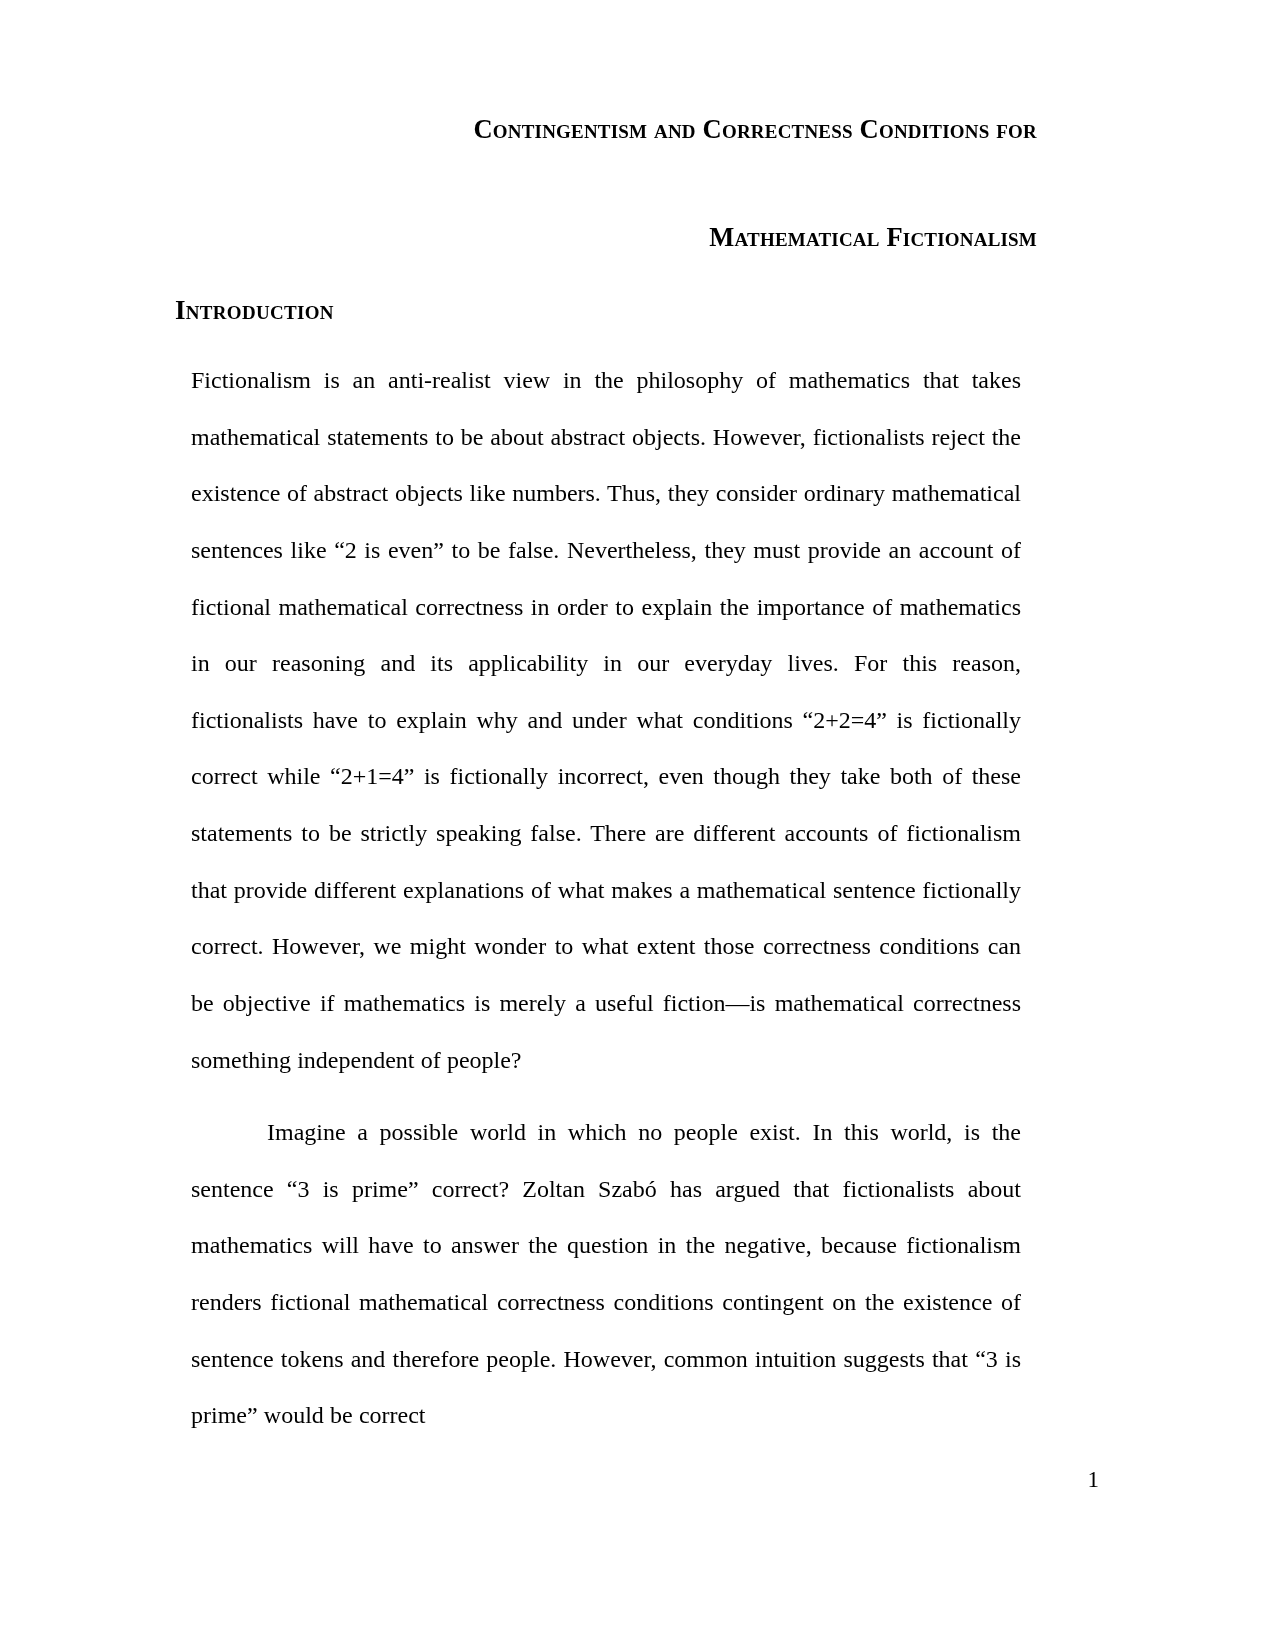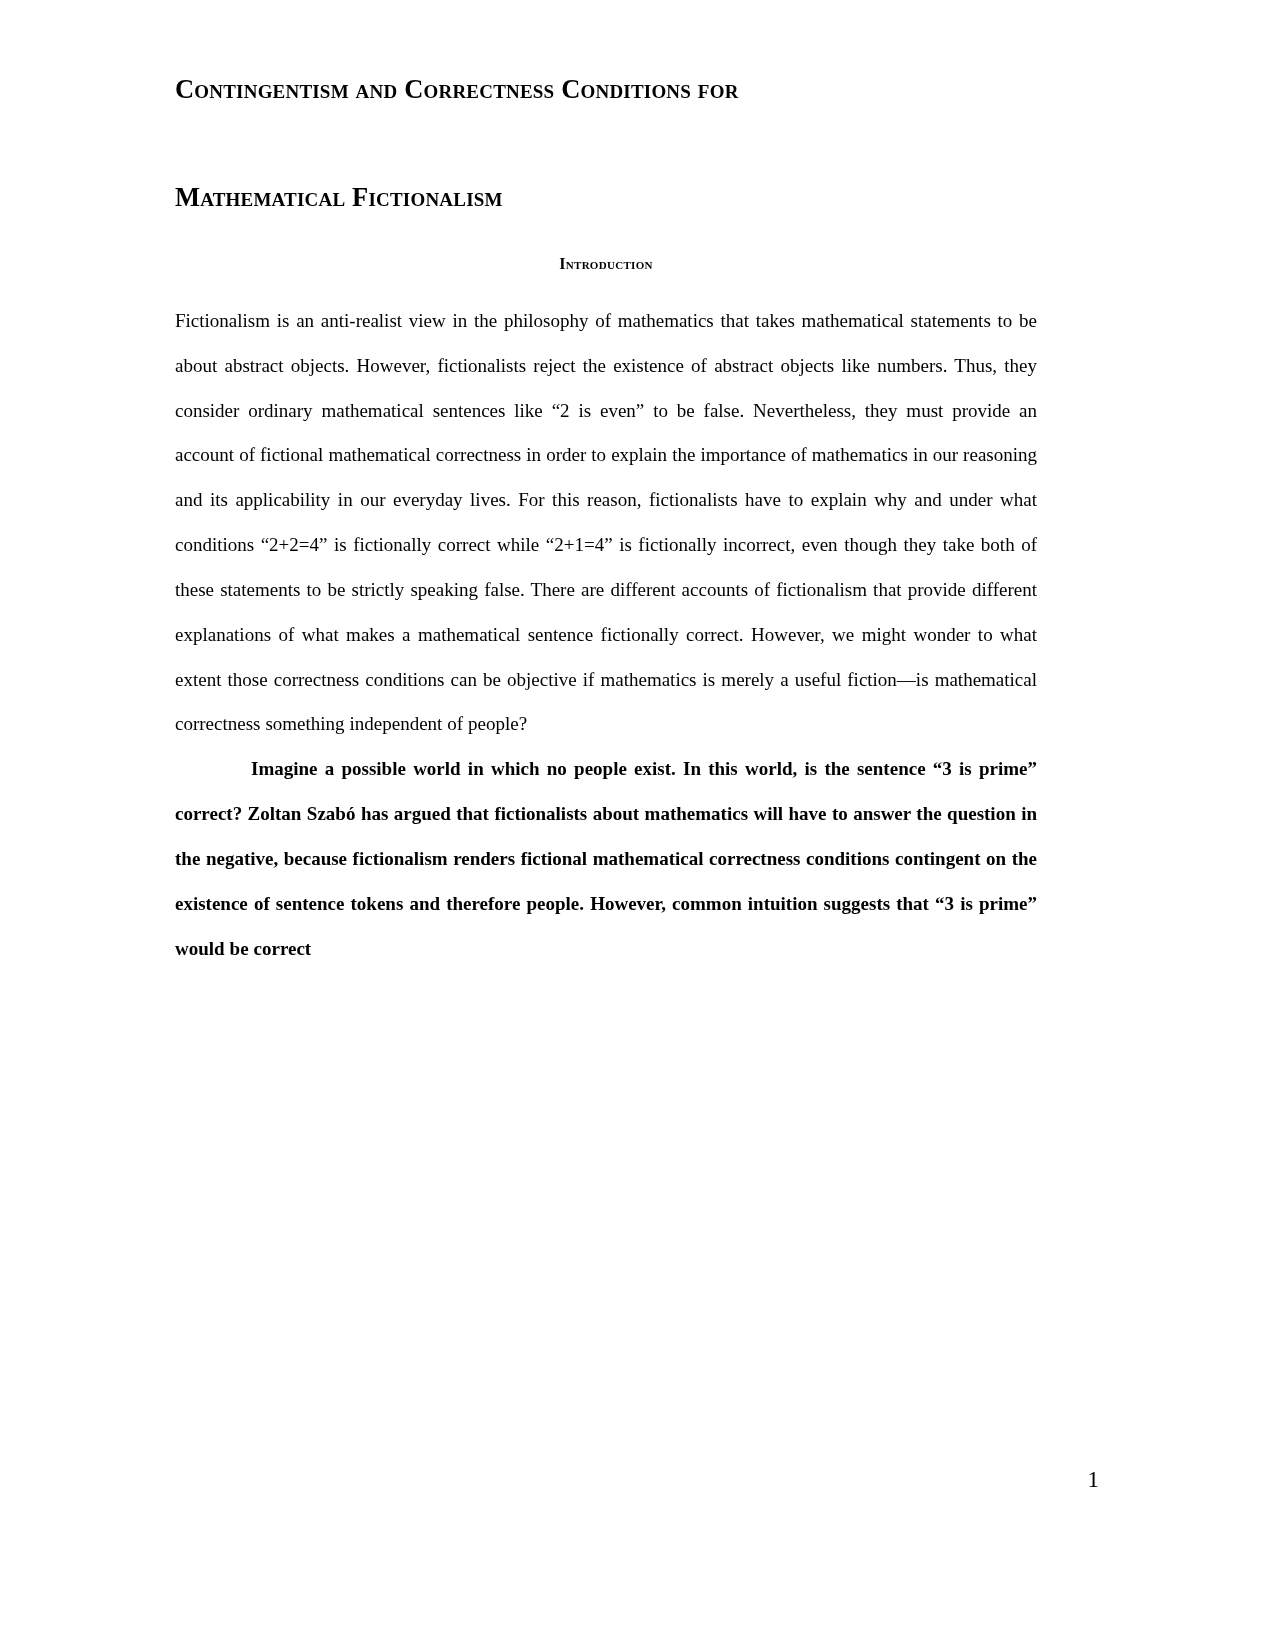--- a/index.html
+++ b/index.html
@@ -22,22 +22,22 @@
 
   
   .content {
     position: absolute;
     left: 175px;
     top: 0;
     width: 862px;
   }
 
   .title-block {
-    padding-top: 76px;
-    text-align: left;
+    padding-top: 116px;
+    text-align: right;
   }
 
   .title-line {
     font-size: 26.5px;
     font-weight: bold;
     font-variant: small-caps;
     letter-spacing: 0.2px;
     line-height: 1.0;
     margin: 0;
   }
@@ -48,45 +48,44 @@
 
   .author {
     text-align: center;
     font-style: italic;
     font-size: 27px;
     margin-top: 49px;
     line-height: 1.1;
   }
 
   .section-heading {
-    text-align: center;
+    text-align: left;
     font-variant: small-caps;
     font-weight: bold;
-    font-size: 16px;
+    font-size: 27px;
     letter-spacing: 0.3px;
     margin-top: 45px;
   }
 
   .body-paragraph {
     text-align: justify;
     text-justify: inter-word;
-    font-size: 19px;
+    font-size: 24px;
     line-height: 2.36;
-    margin: 0;
+    margin: 16px;
     hyphens: none;
     word-spacing: 0.2px;
   }
 
   .body-paragraph.first {
     margin-top: 26px;
   }
 
   .body-paragraph.indent {
     text-indent: 76px;
-    font-weight: bold;
   }
 
   .page-number {
     position: absolute;
     right: 176px;
     top: 1468px;
     font-size: 23px;
     text-align: right;
     line-height: 1;
   }

